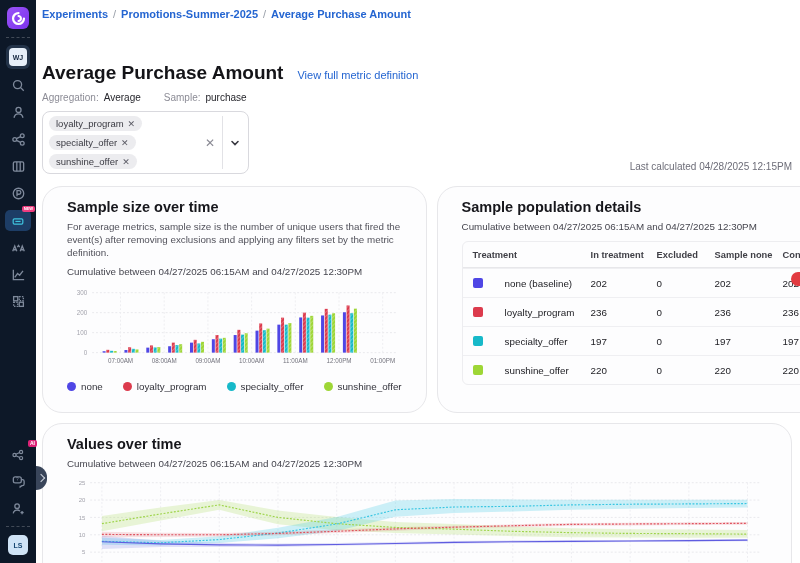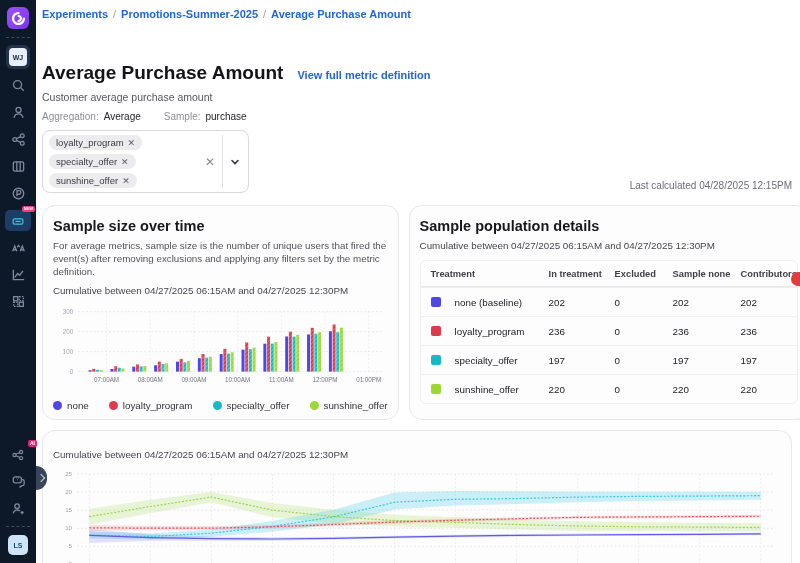--- a/index.html
+++ b/index.html
@@ -35,21 +35,21 @@
   .red-dot { position:fixed; right:0; top:272px; width:9px; height:14px; background:#e23b41;
     border-radius:8px 0 0 8px; z-index:6; }
 
   
   .main { margin-left:36px; padding:8px 8px 0 6px; }
   .breadcrumb { font-size:11px; font-weight:bold; }
   .breadcrumb a { color:#2465d1; text-decoration:none; cursor:pointer; }
   .breadcrumb .sep { color:#9aa0aa; margin:0 5px; font-weight:normal; }
   .title-row { display:flex; align-items:baseline; gap:14px; margin-top:9px; }
   h1 { font-size:19px; font-weight:bold; color:#141418; }
-  .metric-link { font-size:11px; font-weight:bold; color:#2465d1; text-decoration:none; cursor:pointer;margin-top:40px; }
+  .metric-link { font-size:11px; font-weight:normal; color:#2465d1; text-decoration:none; cursor:pointer;margin-top:40px; }
   .subtitle { font-size:10.5px; color:#55555e; margin-top:7px; }
   .agg-row { font-size:10px; margin-top:8px; display:flex; gap:5px; }
   .muted { color:#8c8c96; }
   .strong { color:#26262c; font-weight:normal; }
   .gap18 { width:13px; }
   .comp-row { display:flex; align-items:center; margin-top:8px; position:relative; }
   .comp-label { font-size:11px; color:#3c3c44; width:92px; }
   .multiselect { border:1px solid #d9d9de; border-radius:8px; padding:4px 6px; display:flex; align-items:center;
     min-width:178px; background:#fff; cursor:pointer; }
   .chips { display:flex; flex-wrap:wrap; gap:4px; max-width:150px; }
@@ -57,38 +57,38 @@
     display:flex; align-items:center; gap:4px; white-space:nowrap; }
   .chip-x { color:#5c5c66; font-size:9px; cursor:pointer; }
   .ms-clear { color:#8a8a94; font-size:12px; margin:0 7px 0 6px; cursor:pointer; }
   .ms-div { width:1px; align-self:stretch; background:#e2e2e6; }
   .ms-chev { margin-left:7px; margin-right:2px; display:flex; }
   .last-calc { position:absolute; right:0; bottom:2px; font-size:10px; color:#6d6d78; }
 
   
   .cards { margin-top:12px; display:flex; flex-direction:column; gap:10px; }
   .row2 { display:grid; grid-template-columns:1fr 1.005fr; gap:10px; }
-  .card { background:#fdfdfe; border:1px solid #e7e7ea; border-radius:13px; padding:12px 10px 8px; }
+  .card { background:#fdfdfe; border:1px solid #e7e7ea; border-radius:20px; padding:12px 24px 8px; }
   .card h2 { font-size:14.5px; font-weight:bold; color:#17171c; }
   .desc { font-size:9.8px; color:#52525b; line-height:1.35; margin-top:5px; }
   .range { font-size:9.8px; color:#45454e; margin-top:6px; }
   .chart-wrap { margin-top:6px; }
   svg.chart { width:100%; display:block; }
   svg text { font-family:"Liberation Sans", sans-serif; }
-  .legend { display:flex; justify-content:center; gap:20px; margin:2px 0 0; }
+  .legend { display:flex; justify-content:center; gap:20px; margin:2px 0 12px; }
   .legend-item { display:flex; align-items:center; gap:5px; font-size:9.8px; color:#33333b; }
   .legend-dot { width:9px; height:9px; border-radius:50%; }
 
   
   .ptable { border:1px solid #ededf0; border-radius:6px; margin-top:9px; overflow:hidden; font-size:9.8px; }
   .prow { display:grid; grid-template-columns:118px 66px 58px 68px 1fr; align-items:center;
     padding:0 0 0 10px; min-height:29px; }
   .prow.head { font-weight:bold; color:#3f3f46; font-size:9.3px; min-height:26px; border-bottom:1px solid #e7e7ea; }
   .prow + .prow:not(.head) { border-top:1px solid #efeff2; }
-  .tname { display:flex; align-items:flex-start; gap:14px; overflow:hidden; }
+  .tname { display:flex; align-items:flex-start; gap:22px; overflow:hidden; }
   .swatch { width:10px; height:10px; border-radius:2px; flex:none; }
   .tname span { white-space:nowrap; overflow:hidden; max-width:88px; }
 </style>
 </head>
 <body>
 
 <aside class="sidebar">
   <div class="logo">
     <svg width="15" height="15" viewBox="0 0 16 16">
         <path d="M8 2.2a5.8 5.8 0 1 0 5.8 5.8" stroke="#fff" stroke-width="2.4" fill="none" stroke-linecap="round"></path>
@@ -194,21 +194,20 @@
 <div class="handle"></div>
 <div class="red-dot"></div>
 
 <main class="main">
   <nav class="breadcrumb" id="breadcrumb"><a>Experiments</a><span class="sep">/</span><a>Promotions-Summer-2025</a><span class="sep">/</span><a>Average Purchase Amount</a></nav>
 
   <div class="title-row">
     <h1>Average Purchase Amount</h1>
     <a class="metric-link">View full metric definition</a>
   </div>
-  <p class="subtitle">Customer average purchase amount</p>
 
   <div class="agg-row">
     <span class="muted">Aggregation:</span>
     <span class="strong">Average</span>
     <span class="gap18"></span>
     <span class="muted">Sample:</span>
     <span class="strong">purchase</span>
   </div>
 
   <div class="comp-row">
@@ -428,20 +427,21 @@
               <div>220</div>
               <div>0</div>
               <div>220</div>
               <div>220</div>
             </div>
           </div>
       </div>
     </div>
 
     <div class="card">
+      <h2>Values over time</h2>
       <p class="range">Cumulative between 04/27/2025 06:15AM and 04/27/2025 12:30PM</p>
       <div class="chart-wrap">
         <svg class="chart" id="linechart" viewBox="0 0 726 122">
             <line x1="24" y1="98" x2="718" y2="98" stroke="#e8e8ec" stroke-dasharray="2,2"></line>
             <text x="19" y="100.2" text-anchor="end" font-size="6.2" fill="#a3a3ac">0</text>
             <line x1="24" y1="80" x2="718" y2="80" stroke="#e8e8ec" stroke-dasharray="2,2"></line>
             <text x="19" y="82.2" text-anchor="end" font-size="6.2" fill="#a3a3ac">5</text>
             <line x1="24" y1="62" x2="718" y2="62" stroke="#e8e8ec" stroke-dasharray="2,2"></line>
             <text x="19" y="64.2" text-anchor="end" font-size="6.2" fill="#a3a3ac">10</text>
             <line x1="24" y1="44" x2="718" y2="44" stroke="#e8e8ec" stroke-dasharray="2,2"></line>

